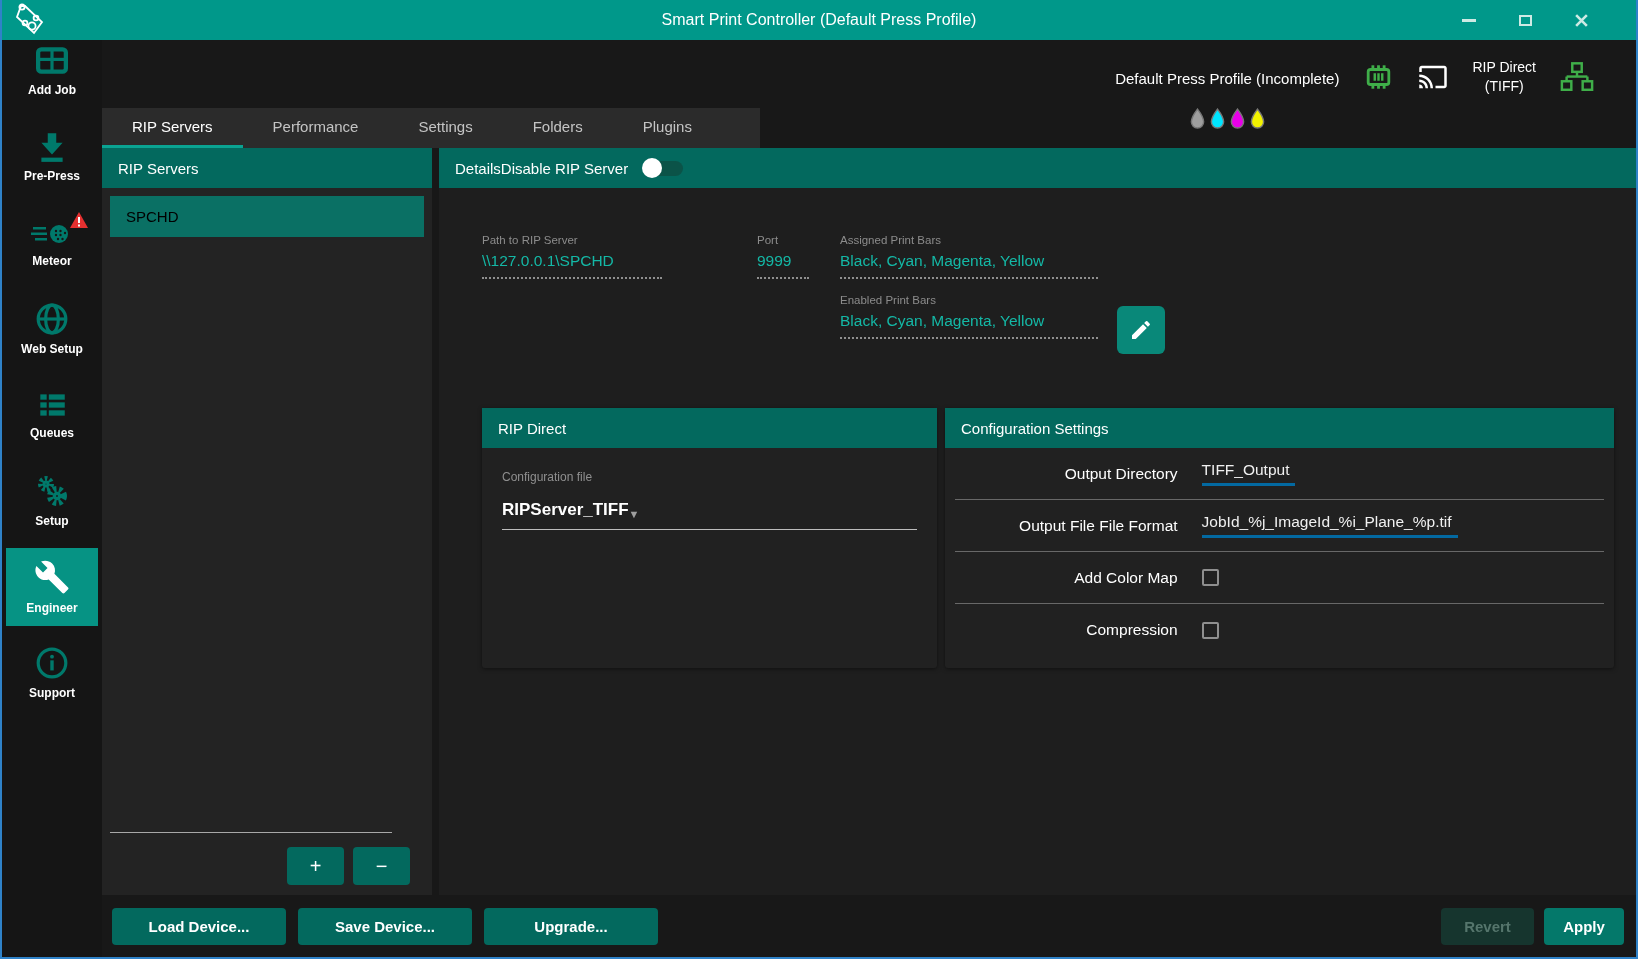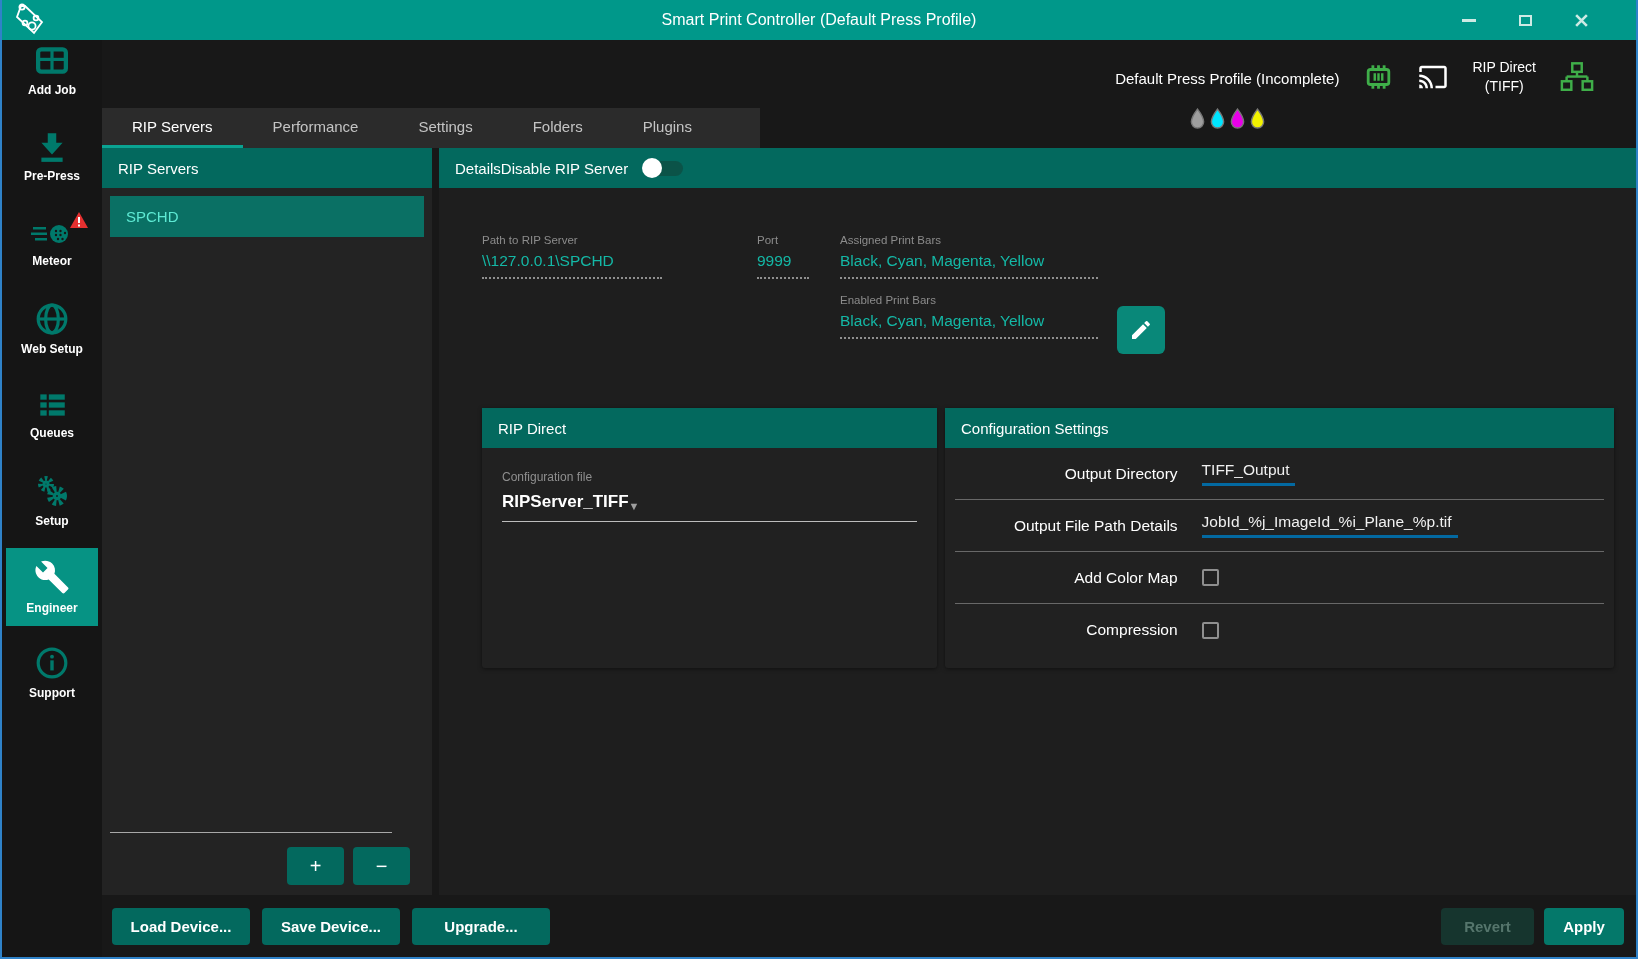--- a/index.html
+++ b/index.html
@@ -43,21 +43,21 @@
   .tab { padding:0 30px; line-height:37px; font-size:15px; font-weight:500; color:#c4c4c4;
          border-bottom:3px solid transparent; cursor:pointer; white-space:nowrap; }
   .tab.active { color:#fff; border-bottom-color:#0aa392; }
 
   
   .panel-header { height:40px; background:#03695e; color:#fff; font-size:15px; font-weight:500;
                   display:flex; align-items:center; padding:0 16px; }
 
   
   .list-panel { position:absolute; left:0; top:108px; width:330px; height:747px; background:#232323; }
-  .server-item { margin:8px; height:41px; background:#0a7064; color:#5eead4; font-size:15px; font-weight:500;
+  .server-item { margin:8px; height:41px; background:#0a7064; color:#000000; font-size:15px; font-weight:500;
                  display:flex; align-items:center; padding-left:16px; cursor:pointer; }
   .list-foot { position:absolute; left:8px; right:22px; bottom:10px; }
   .list-divider { border-top:1px solid #a8a8a8; margin-right:18px; }
   .addrem { display:flex; justify-content:flex-end; gap:9px; margin-top:14px; }
   .sq-btn { width:57px; height:38px; background:#03695e; color:#fff; border:none; border-radius:4px;
             font-size:20px; cursor:pointer; }
 
   
   .details-panel { position:absolute; left:337px; top:108px; width:1199px; height:747px; background:#1e1e1e; }
   .details-panel .panel-header { justify-content:flex-start; }
@@ -76,39 +76,39 @@
   .f-enabled { left:401px; top:106px; width:258px; }
   .edit-btn { position:absolute; left:678px; top:118px; width:48px; height:48px; border-radius:6px;
               background:#098879; border:none; display:flex; align-items:center; justify-content:center; cursor:pointer; }
 
   
   .sub-panel { position:absolute; top:220px; background:#212121; border-radius:3px;
                box-shadow:0 1px 4px rgba(0,0,0,.5); }
   .rip-direct { left:43px; width:455px; height:260px; }
   .cfg { left:506px; width:669px; height:260px; }
   .dd { margin:22px 20px 0 20px; cursor:pointer; }
-  .dd-label { font-size:12px; color:#8f8f8f; margin-bottom:8px; }
+  .dd-label { font-size:12px; color:#8f8f8f; margin-bottom:16px; }
   .dd-row { display:flex; justify-content:flex-start; align-items:flex-end; padding-bottom:9px;
             border-bottom:1px solid #bdbdbd; }
   .dd-value { color:#fff; font-size:17px; font-weight:600; }
   .caret { color:#9e9e9e; font-size:11px; }
 
   .cfg-row { display:flex; align-items:center; height:52px; margin:0 10px; border-bottom:1px solid #686868; }
   .cfg-row:last-child { border-bottom:none; }
   .cfg-label { width:38%; text-align:right; padding-right:24px; color:#fff; font-size:15.5px; font-weight:400; }
   .cfg-value { color:#f0f0f0; font-size:15.5px; border-bottom:3px solid #0369a1; padding:0 6px 4px 0; cursor:text; }
   .cb { width:17px; height:17px; border:2px solid #8f8f8f; border-radius:2px; background:transparent; cursor:pointer; }
 
   
   .footer { position:absolute; left:0; right:0; bottom:0; height:62px; }
   .foot-left { position:absolute; left:10px; top:13px; display:flex; gap:12px; }
   .foot-right { position:absolute; right:14px; top:13px; display:flex; gap:10px; }
   .btn { height:37px; background:#03695e; color:#fff; border:none; border-radius:4px;
          font-size:15px; font-weight:600; cursor:pointer; font-family:inherit; }
-  .btn.wide { width:138px; }
+  .btn.wide { width:174px; }
   .btn.revert { width:93px; background:#16352e; color:#55756c; }
   .btn.apply { width:80px; background:#04786a; }
 </style>
 </head>
 <body>
 
 <div class="window">
 
   <div class="titlebar">
     <svg class="logo" width="38" height="36" viewBox="0 0 36 36">
@@ -392,21 +392,21 @@
 
         <div class="sub-panel cfg">
           <div class="panel-header">
             <span>Configuration Settings</span>
           </div>
           <div class="cfg-row">
             <span class="cfg-label">Output Directory</span>
             <span class="cfg-value">TIFF_Output</span>
           </div>
           <div class="cfg-row">
-            <span class="cfg-label">Output File Path Details</span>
+            <span class="cfg-label">Output File File Format</span>
             <span class="cfg-value">JobId_%j_ImageId_%i_Plane_%p.tif</span>
           </div>
           <div class="cfg-row">
             <span class="cfg-label">Add Color Map</span>
             <span class="cb"></span>
           </div>
           <div class="cfg-row">
             <span class="cfg-label">Compression</span>
             <span class="cb"></span>
           </div>

